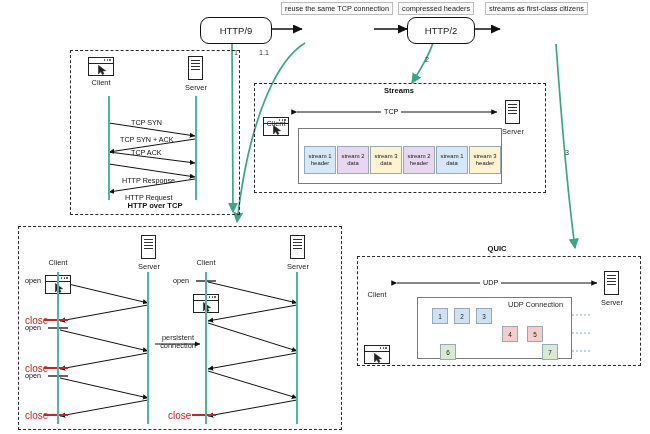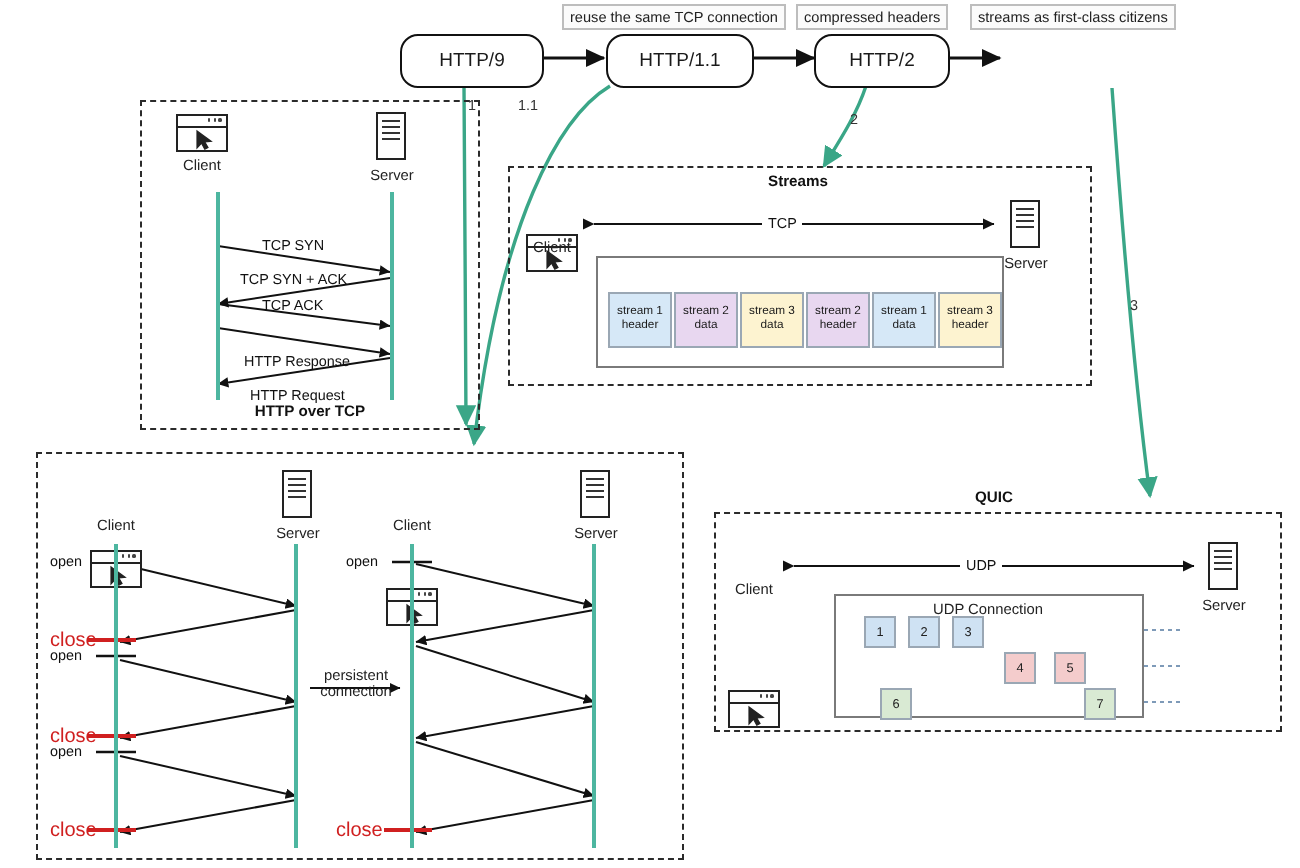--- a/index.html
+++ b/index.html
@@ -135,21 +135,20 @@
       <line x1="428" y1="333" x2="592" y2="333"></line>
       <line x1="428" y1="351" x2="592" y2="351"></line>
     </g>
   </svg>
 
   <div class="abs annot" style="left:281px;top:2px;">reuse the same TCP connection</div>
   <div class="abs annot" style="left:398px;top:2px;">compressed headers</div>
   <div class="abs annot" style="left:485px;top:2px;">streams as first-class citizens</div>
 
   <div class="abs pill" style="left:200px;top:17px;width:70px;height:25px;">HTTP/9</div>
-  <div class="abs pill" style="left:303px;top:17px;width:72px;height:25px;">HTTP/1.1</div>
   <div class="abs pill" style="left:407px;top:17px;width:66px;height:25px;">HTTP/2</div>
 
   <div class="abs glab" style="left:234px;top:48px;">1</div>
   <div class="abs glab" style="left:259px;top:48px;">1.1</div>
   <div class="abs glab" style="left:425px;top:55px;">2</div>
   <div class="abs glab" style="left:565px;top:148px;">3</div>
 
   <div class="abs dashbox" style="left:70px;top:50px;width:168px;height:163px;"></div>
 
   <div class="abs browser" style="left:88px;top:57px;">
@@ -328,21 +327,21 @@
     <i></i>
       <i></i>
       <i></i>
       <i></i>
   </div>
   <div class="abs cap" style="left:595px;top:298px;width:34px;">Server</div>
 
   <div class="abs lbl" style="left:480px;top:278px;background:#fff;padding:0 3px;">UDP</div>
 
   <div class="abs solidbox" style="left:417px;top:297px;width:153px;height:60px;"></div>
-  <div class="abs cap" style="left:425px;top:300px;width:138px;">UDP Connection</div>
+  <div class="abs cap" style="left:425px;top:300px;width:138px;text-align:right;">UDP Connection</div>
 
   <div class="abs pkt" style="left:432px;top:308px;width:16px;height:16px;background:#cfe2f3;">1</div>
   <div class="abs pkt" style="left:454px;top:308px;width:16px;height:16px;background:#cfe2f3;">2</div>
   <div class="abs pkt" style="left:476px;top:308px;width:16px;height:16px;background:#cfe2f3;">3</div>
   <div class="abs pkt" style="left:502px;top:326px;width:16px;height:16px;background:#f4cccc;">4</div>
   <div class="abs pkt" style="left:527px;top:326px;width:16px;height:16px;background:#f4cccc;">5</div>
   <div class="abs pkt" style="left:440px;top:344px;width:16px;height:16px;background:#d9ead3;">6</div>
   <div class="abs pkt" style="left:542px;top:344px;width:16px;height:16px;background:#d9ead3;">7</div>
 
 </div>

